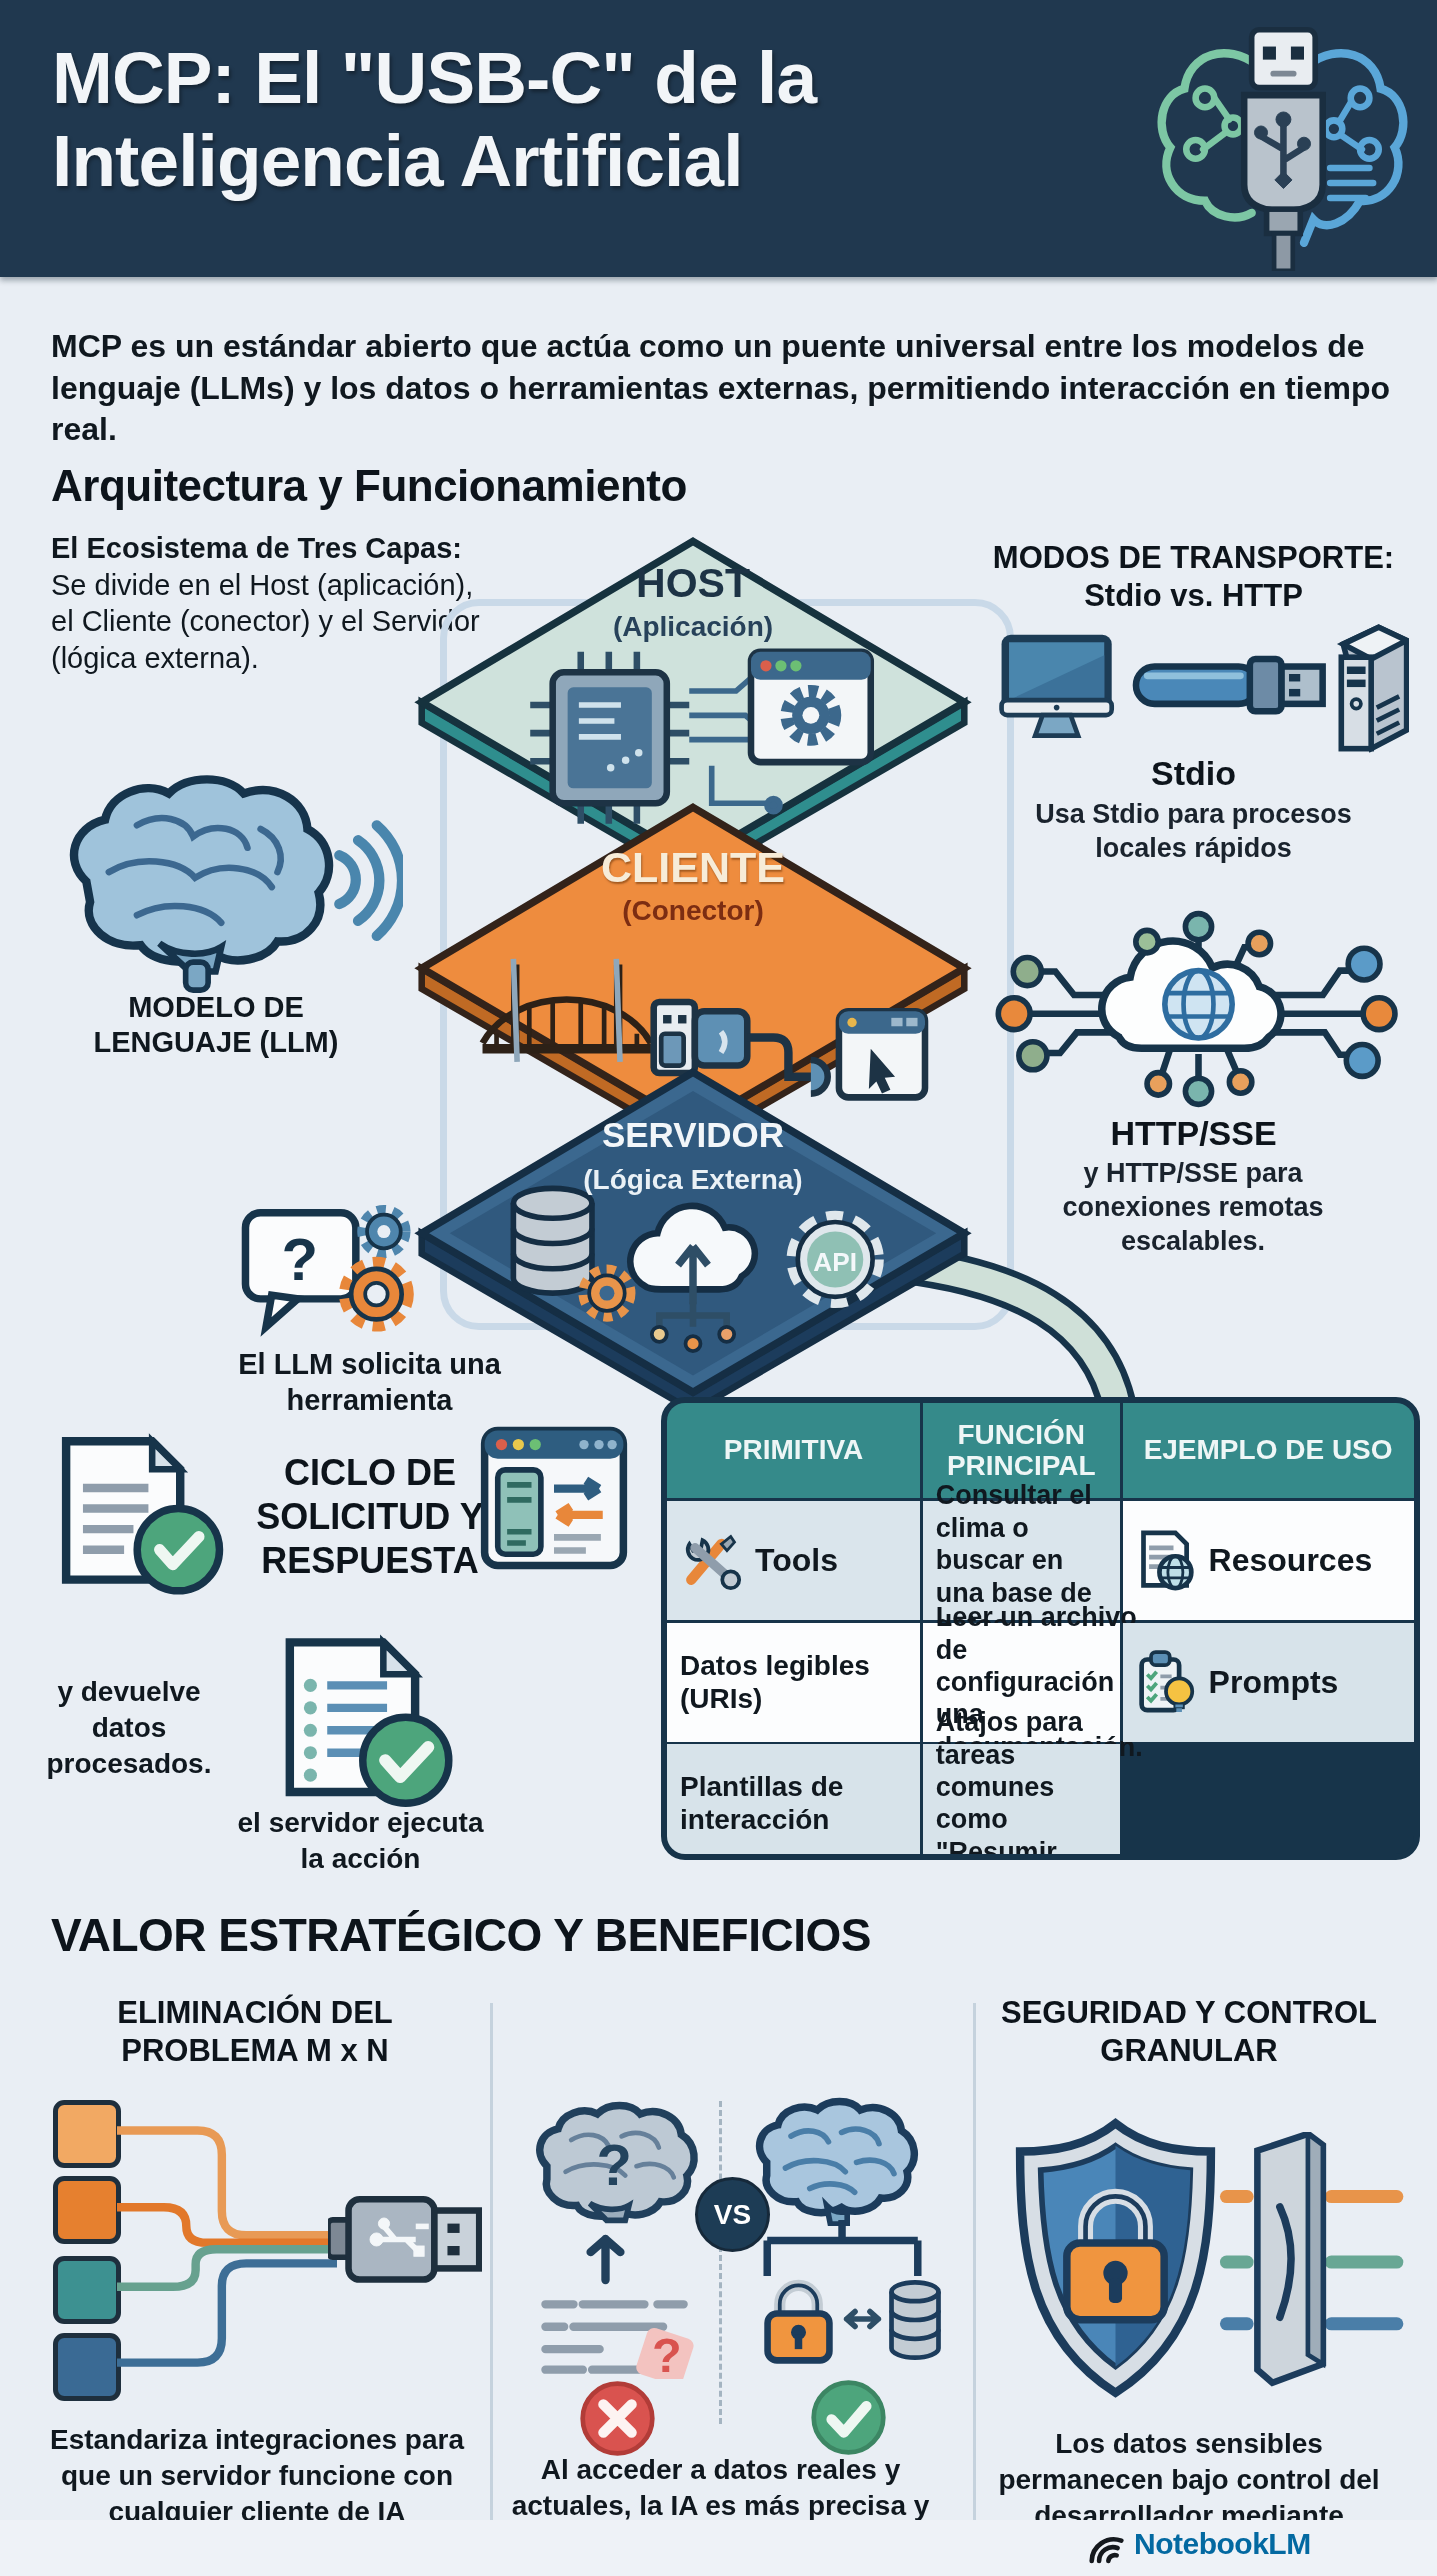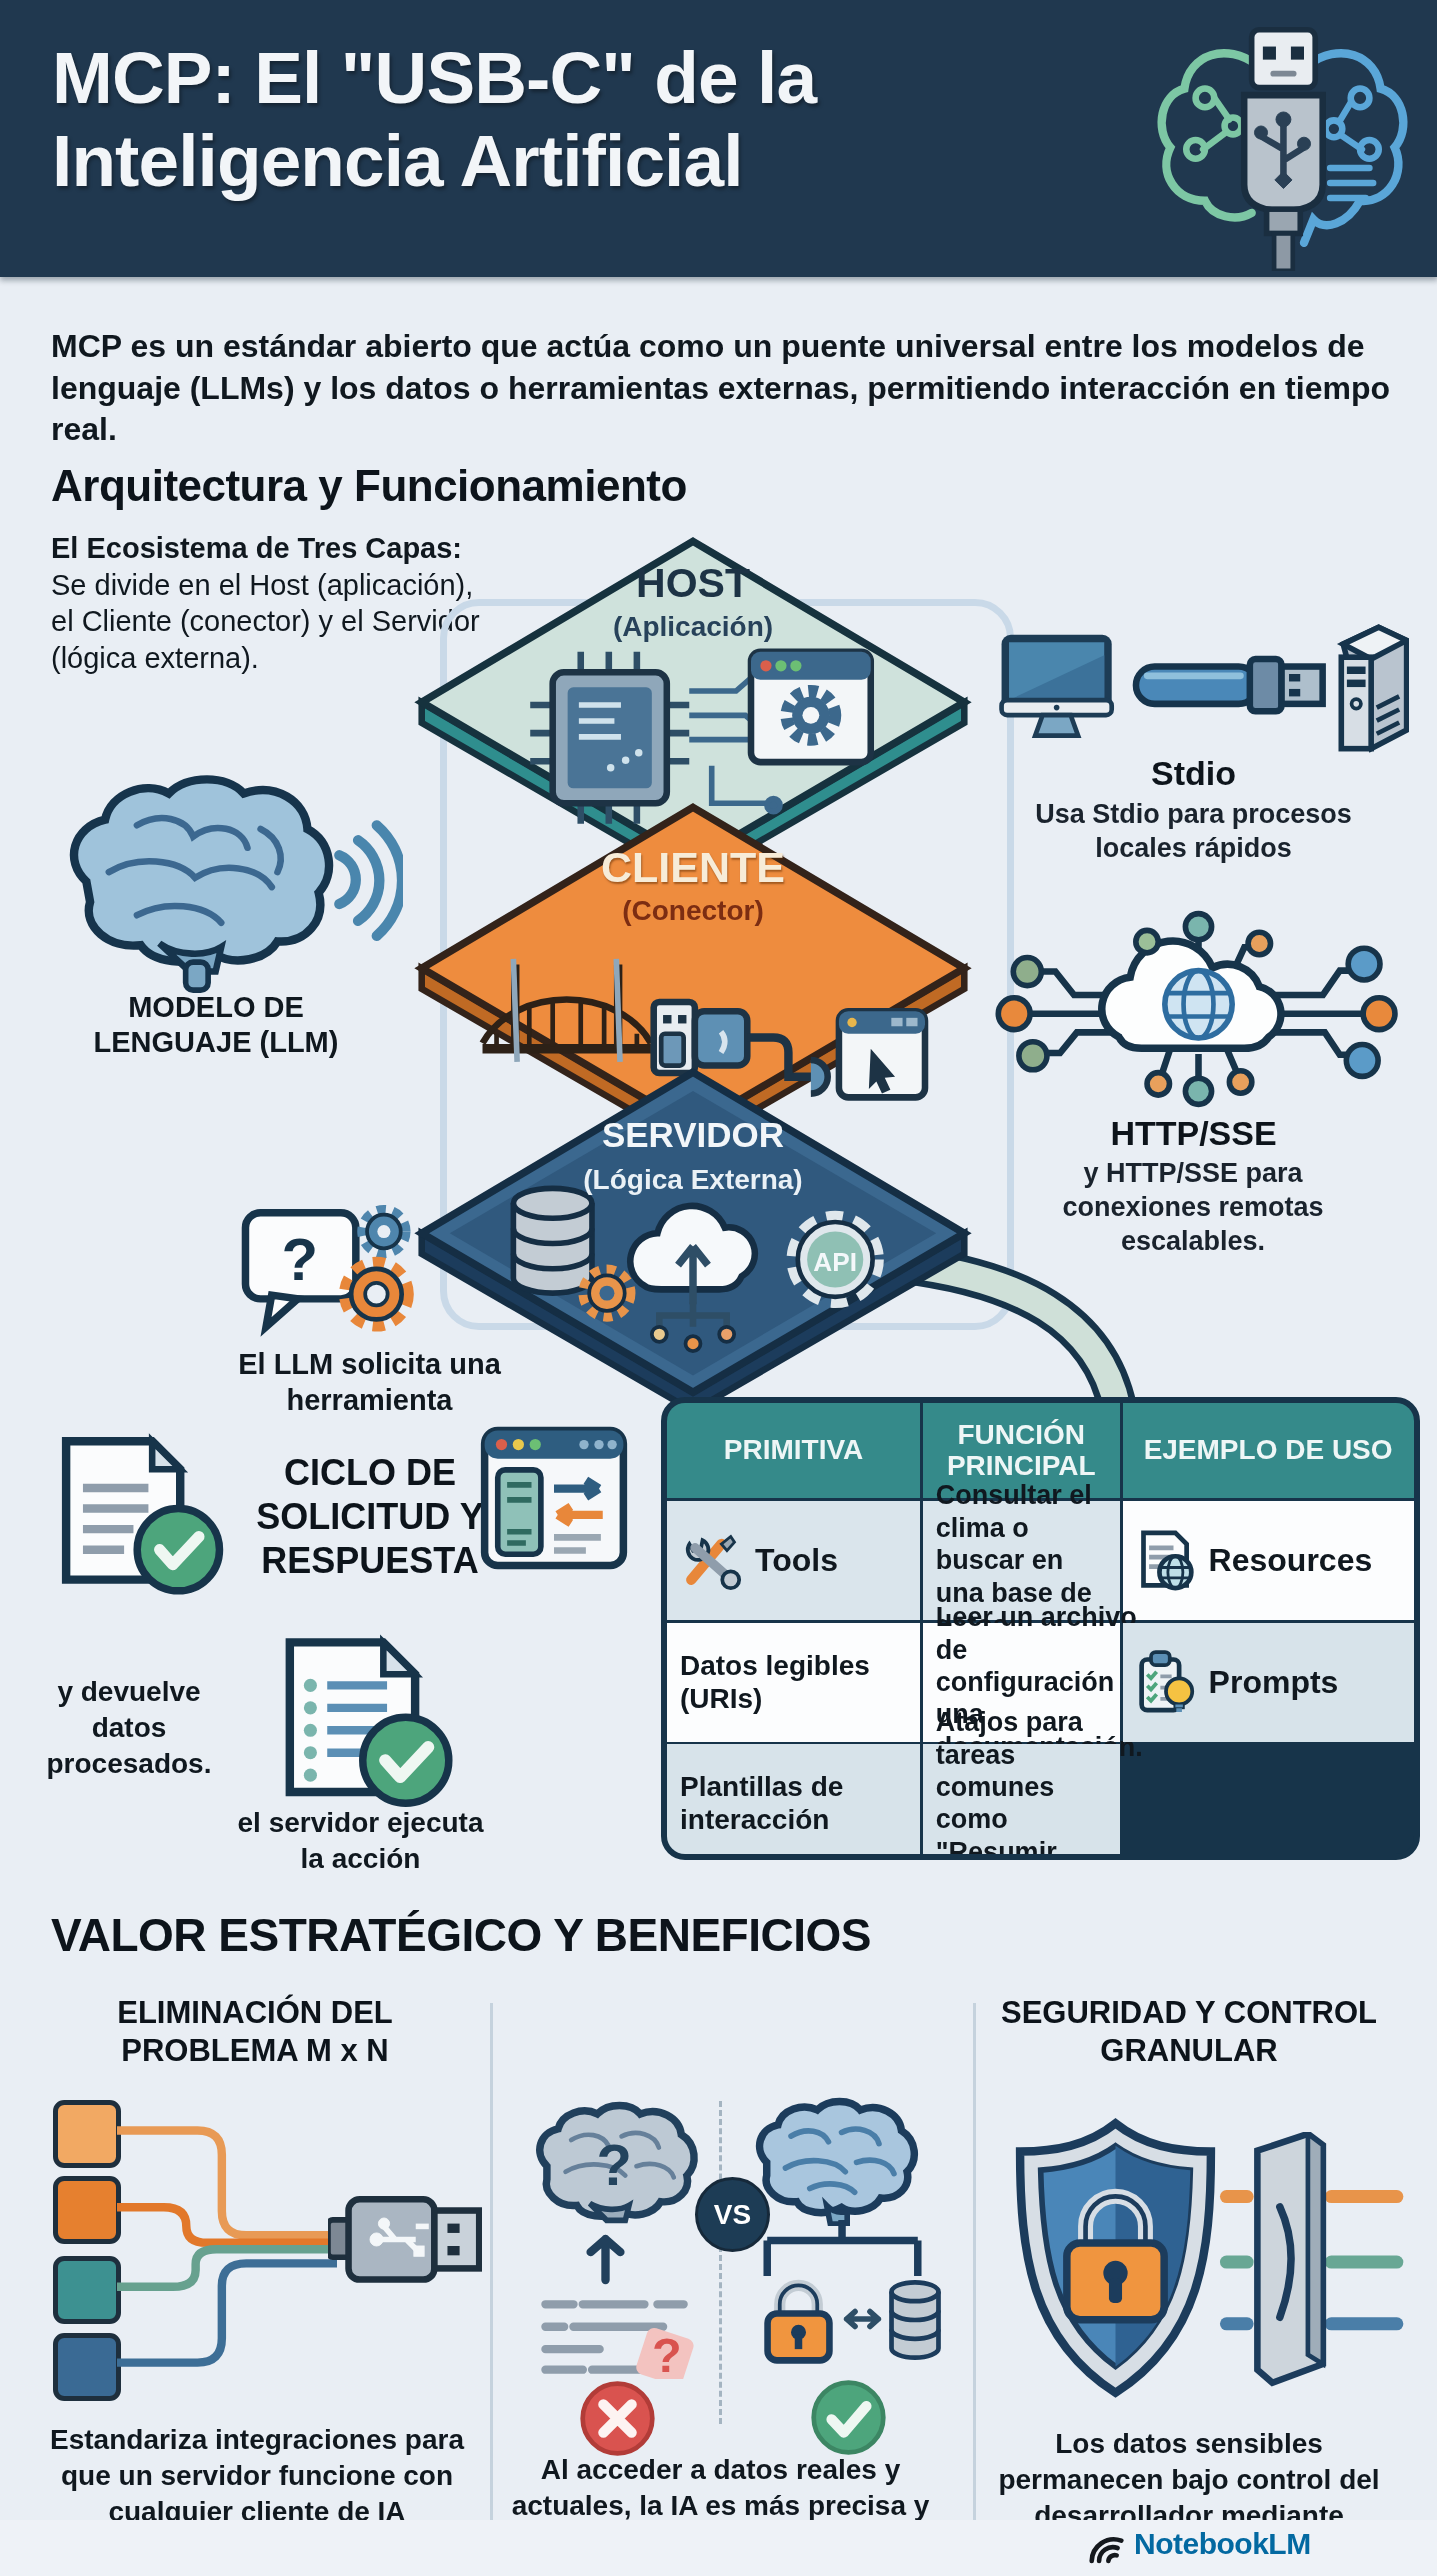--- a/index.html
+++ b/index.html
@@ -250,20 +250,24 @@
     <rect x="148" y="206" width="24" height="30" rx="8" fill="#7ba7c4" stroke="#16344c" stroke-width="6"></rect>
     <g fill="none" stroke="#4a86ad" stroke-width="11" stroke-linecap="round">
       <path d="M312 92 a28 28 0 0 1 0 52"></path>
       <path d="M332 76 a52 52 0 0 1 0 86"></path>
       <path d="M352 60 a78 78 0 0 1 0 118"></path>
     </g>
   </svg>
   <div id="llm-label" class="abs">MODELO DE LENGUAJE (LLM)</div>
 
   
+  <div id="transport-heading" class="abs">
+    <div>MODOS DE TRANSPORTE:</div>
+    <div>Stdio vs. HTTP</div>
+  </div>
 
   <svg class="abs" style="left:988px;top:618px" width="421" height="140" viewBox="0 0 450 150">
 
     <g>
       <rect x="14" y="18" width="118" height="84" rx="10" fill="#1d3c55"></rect>
       <rect x="22" y="26" width="102" height="62" fill="#4a86ad"></rect>
       <path d="M22 88 L124 40 V88 Z" fill="#3c729a"></path>
       <rect x="14" y="88" width="118" height="16" rx="6" fill="#e9edf1" stroke="#1d3c55" stroke-width="5"></rect>
       <circle cx="73" cy="96" r="3" fill="#1d3c55"></circle>
       <path d="M58 104 l-8 22 h46 l-8 -22 Z" fill="#7ba7c4" stroke="#1d3c55" stroke-width="5"></path>

